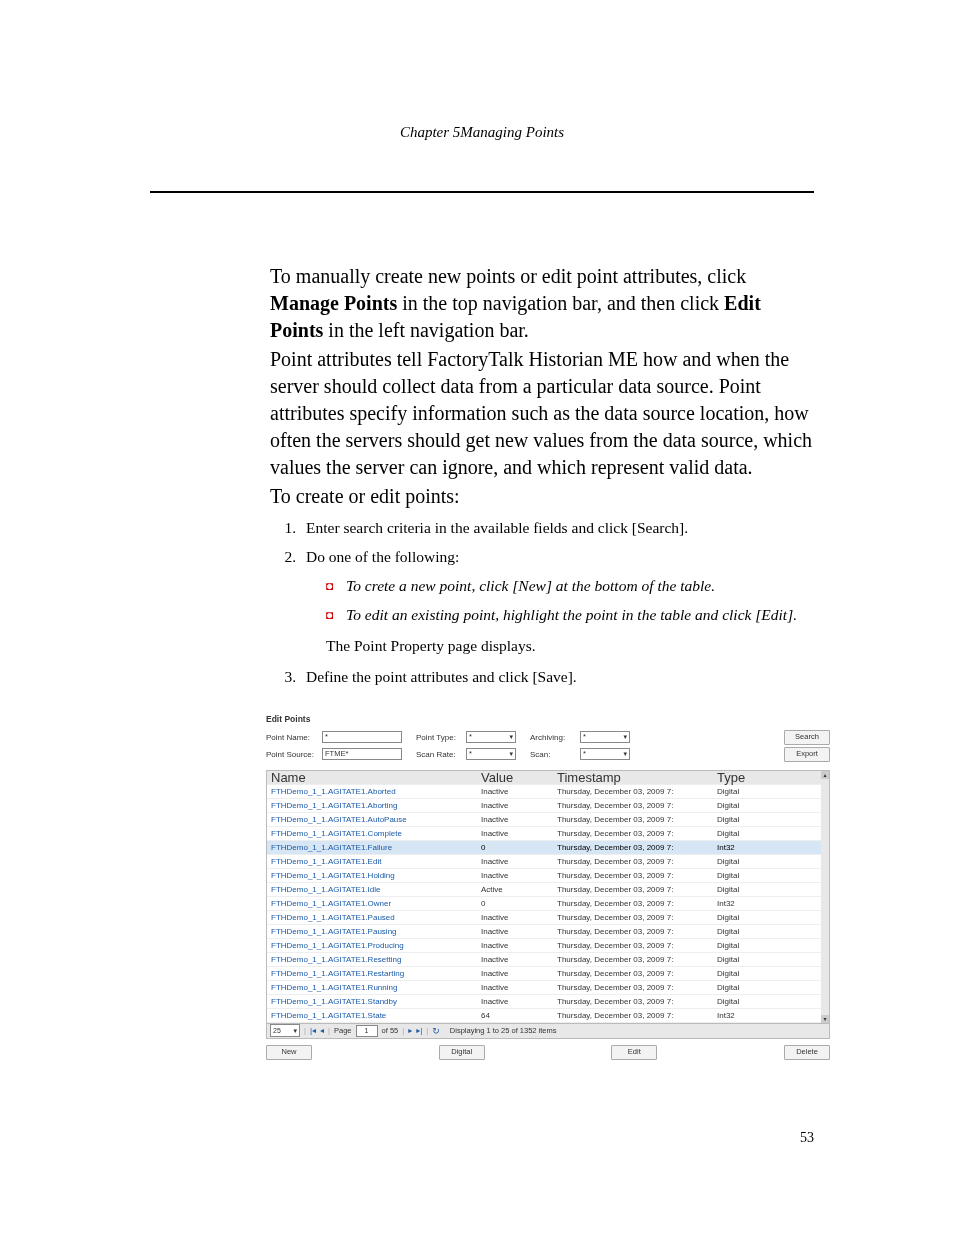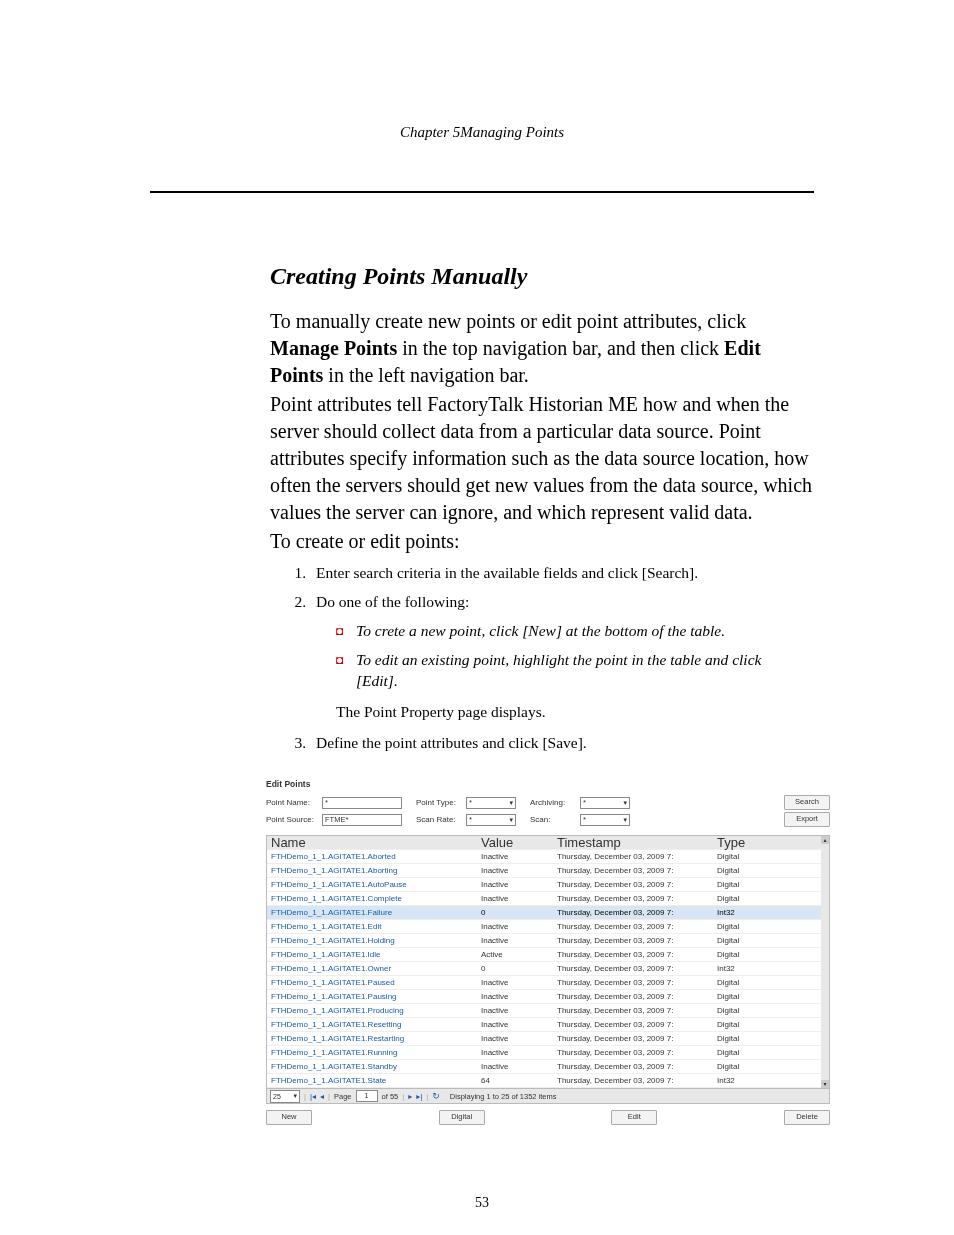--- a/index.html
+++ b/index.html
@@ -39,21 +39,21 @@
     line-height: 1.35;
     margin: 2px 0;
   }
   ol {
     font-size: 15.5px;
     line-height: 1.35;
     padding-left: 22px;
     margin: 8px 0;
   }
   ol li {
-    margin: 8px 18px;
+    margin: 8px 8px;
     padding-left: 6px;
   }
   ul.bullets {
     list-style: none;
     padding-left: 20px;
     margin: 6px 0;
     font-style: italic;
   }
   ul.bullets li {
     position: relative;
@@ -210,37 +210,36 @@
   }
   .pager .sep { color: #aaa; }
   .pager .refresh { color: #1a5aa8; font-size: 9px; }
   .action-row {
     display: flex;
     justify-content: space-between;
     gap: 16px;
     margin-top: 6px;
   }
   .footer {
-    text-align: center;
+    text-align: right;
     font-size: 14px;
     margin-top: 70px;
   }
 </style>
 </head>
 <body>
 
 <div class="page">
   <div class="running-head">
     <span>Chapter 5</span>
     <span>Managing Points</span>
   </div>
   <div class="header-rule"></div>
 
   <div class="content">
-    <div class="section-title">Creating Points Manually</div>
 
     <p>
       <span>To manually create new points or edit point attributes, click </span><span class="bold-inline">Manage Points</span><span> in the top navigation bar, and then click </span><span class="bold-inline">Edit Points</span><span> in the left navigation bar.</span>
     </p>
 
     <p>Point attributes tell FactoryTalk Historian ME how and when the server should collect data from a particular data source. Point attributes specify information such as the data source location, how often the servers should get new values from the data source, which values the server can ignore, and which represent valid data.</p>
 
     <p>To create or edit points:</p>
 
     <ol>

